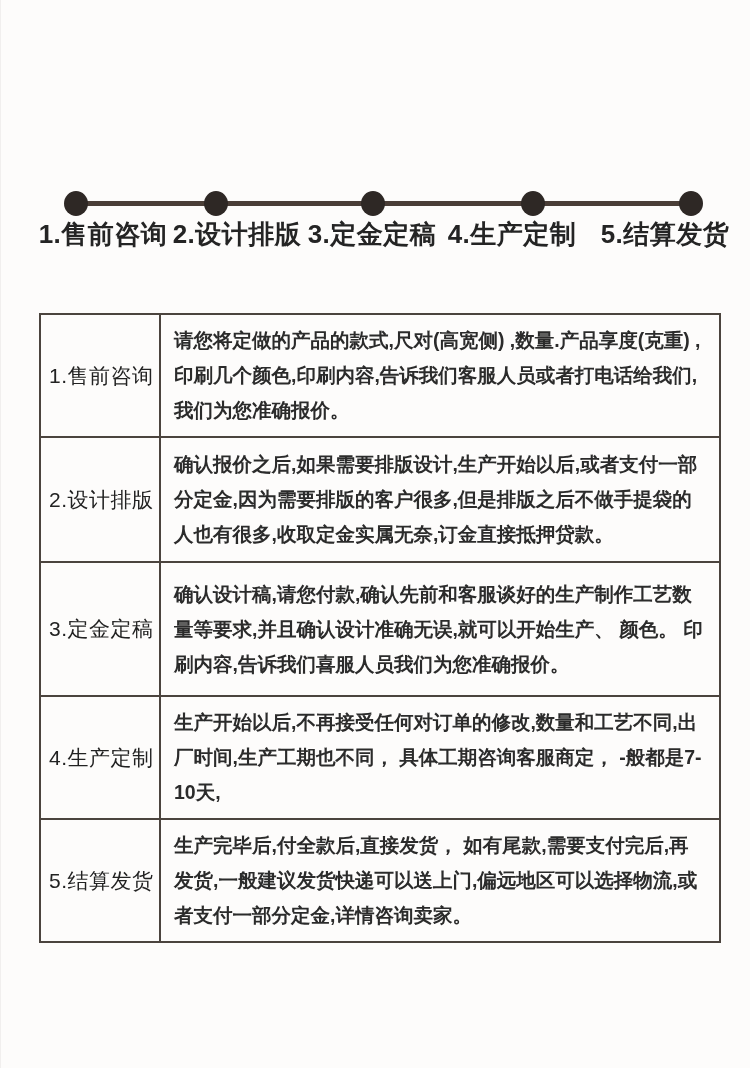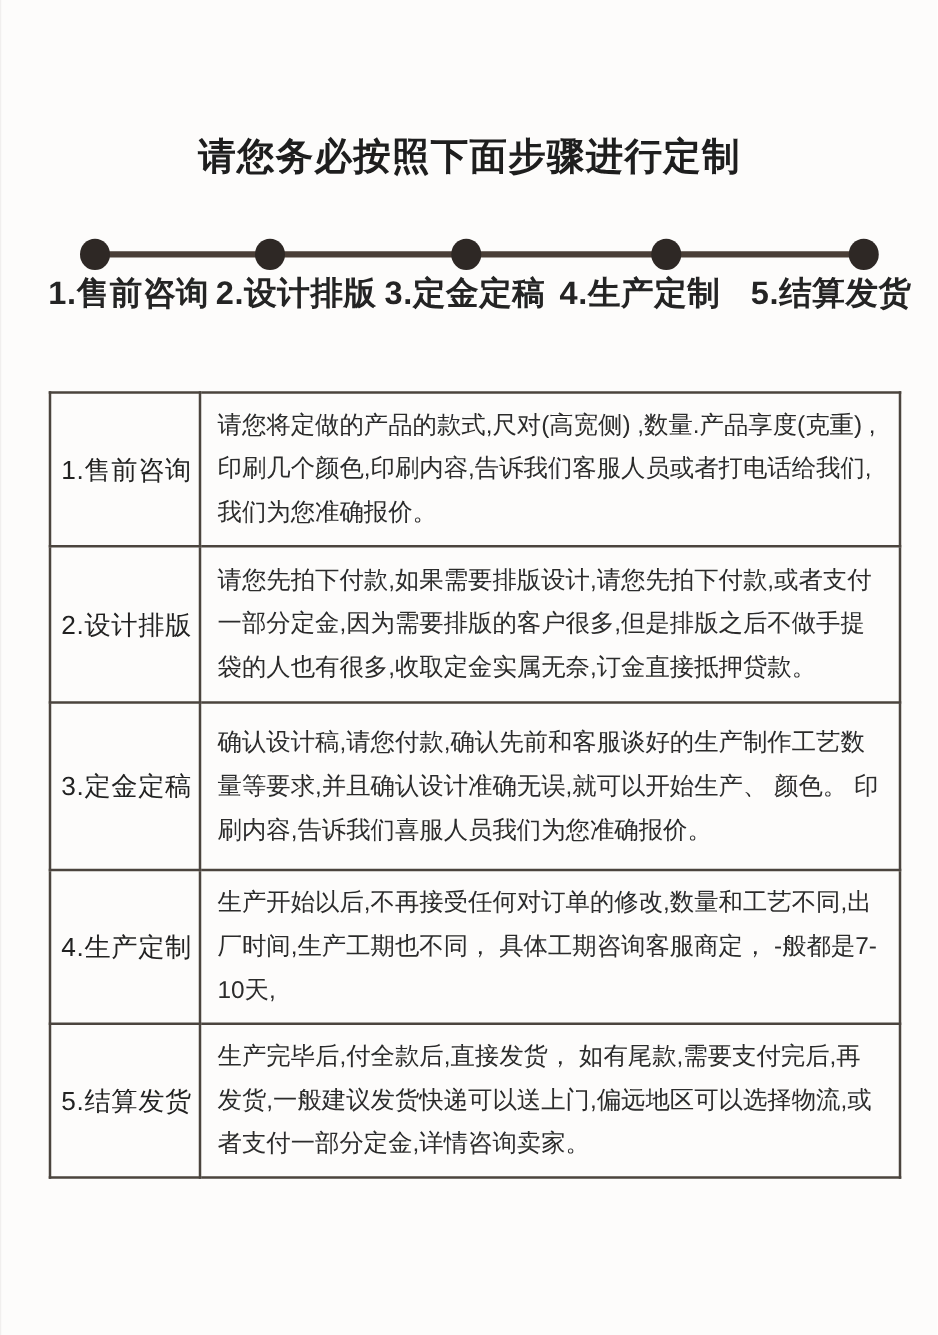--- a/index.html
+++ b/index.html
@@ -97,33 +97,33 @@
     padding-left: 8px;
     letter-spacing: 0.5px;
     color: #222222;
     white-space: nowrap;
   }
   td.step-desc {
     font-size: 19.5px;
     line-height: 35px;
     padding: 8px 12px 8px 13px;
     color: #2b2b2b;
+    font-weight: bold;
   }
   tr.r1 { height: 120px; }
   tr.r2 { height: 125px; }
   tr.r3 { height: 134px; }
   tr.r4 { height: 115px; }
   tr.r5 { height: 120px; }
 </style>
 </head>
 <body>
 
 <div class="page">
 
-  <div class="page-title">请您务必按照下面步骤进行定制</div>
 
   <div class="timeline">
     <div class="t-line"></div>
     <div class="t-dot d1"></div>
     <div class="t-dot d2"></div>
     <div class="t-dot d3"></div>
     <div class="t-dot d4"></div>
     <div class="t-dot d5"></div>
     <div class="t-label l1">1.售前咨询</div>
     <div class="t-label l2">2.设计排版</div>
@@ -133,21 +133,21 @@
   </div>
 
   <table class="process">
     <tbody>
       <tr class="r1">
         <td class="step-name">1.售前咨询</td>
         <td class="step-desc">请您将定做的产品的款式,尺对(高宽侧) ,数量.产品享度(克重) ,印刷几个颜色,印刷内容,告诉我们客服人员或者打电话给我们,我们为您准确报价。</td>
       </tr>
       <tr class="r2">
         <td class="step-name">2.设计排版</td>
-        <td class="step-desc">请您先拍下付款,如果需要排版设计,请您先拍下付款,或者支付一部分定金,因为需要排版的客户很多,但是排版之后不做手提袋的人也有很多,收取定金实属无奈,订金直接抵押贷款。</td>
+        <td class="step-desc">确认报价之后,如果需要排版设计,生产开始以后,或者支付一部分定金,因为需要排版的客户很多,但是排版之后不做手提袋的人也有很多,收取定金实属无奈,订金直接抵押贷款。</td>
       </tr>
       <tr class="r3">
         <td class="step-name">3.定金定稿</td>
         <td class="step-desc">确认设计稿,请您付款,确认先前和客服谈好的生产制作工艺数量等要求,并且确认设计准确无误,就可以开始生产、 颜色。 印刷内容,告诉我们喜服人员我们为您准确报价。</td>
       </tr>
       <tr class="r4">
         <td class="step-name">4.生产定制</td>
         <td class="step-desc">生产开始以后,不再接受任何对订单的修改,数量和工艺不同,出厂时间,生产工期也不同， 具体工期咨询客服商定， -般都是7-10天,</td>
       </tr>
       <tr class="r5">

